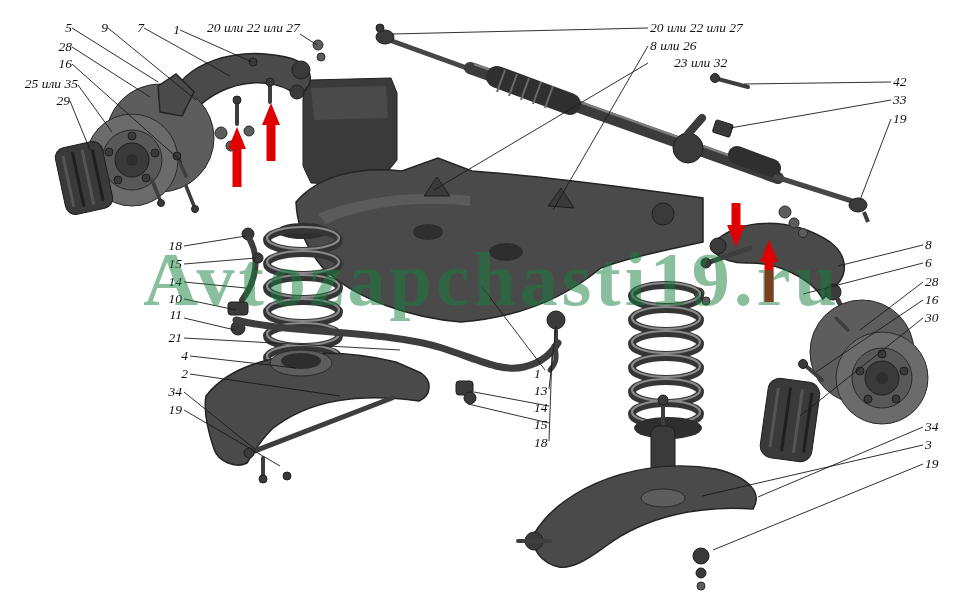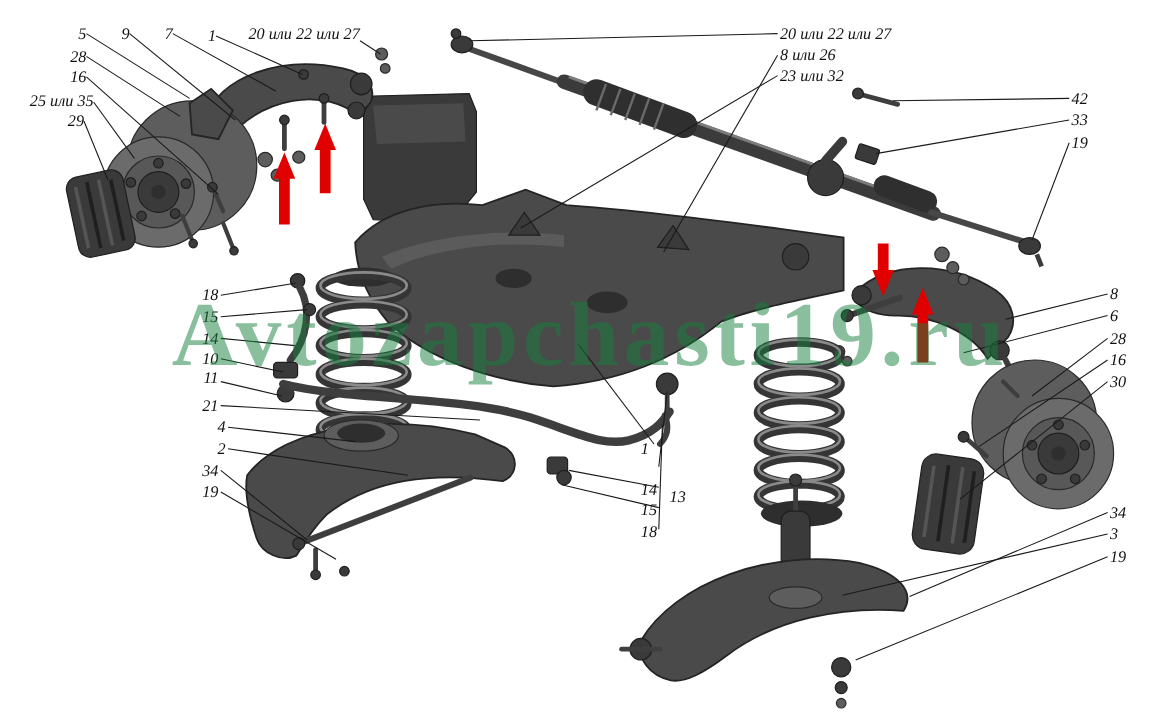--- a/index.html
+++ b/index.html
@@ -304,36 +304,36 @@
       <span class="lbl r" style="left: 108px; top: 28px;">9</span>
       <span class="lbl r" style="left: 144px; top: 28px;">7</span>
       <span class="lbl r" style="left: 180px; top: 30px;">1</span>
       <span class="lbl" style="left: 207px; top: 28px;">20 или 22 или 27</span>
       <span class="lbl r" style="left: 72px; top: 47px;">28</span>
       <span class="lbl r" style="left: 72px; top: 64px;">16</span>
       <span class="lbl r" style="left: 78px; top: 84px;">25 или 35</span>
       <span class="lbl r" style="left: 70px; top: 101px;">29</span>
       <span class="lbl" style="left: 650px; top: 28px;">20 или 22 или 27</span>
       <span class="lbl" style="left: 650px; top: 46px;">8 или 26</span>
-      <span class="lbl" style="left: 650px; top: 63px;">23 или 32</span>
+      <span class="lbl" style="left: 674px; top: 63px;">23 или 32</span>
       <span class="lbl" style="left: 893px; top: 82px;">42</span>
       <span class="lbl" style="left: 893px; top: 100px;">33</span>
       <span class="lbl" style="left: 893px; top: 119px;">19</span>
       <span class="lbl r" style="left: 182px; top: 246px;">18</span>
       <span class="lbl r" style="left: 182px; top: 264px;">15</span>
       <span class="lbl r" style="left: 182px; top: 282px;">14</span>
       <span class="lbl r" style="left: 182px; top: 299px;">10</span>
       <span class="lbl r" style="left: 182px; top: 315px;">11</span>
       <span class="lbl r" style="left: 182px; top: 338px;">21</span>
       <span class="lbl r" style="left: 188px; top: 356px;">4</span>
       <span class="lbl r" style="left: 188px; top: 374px;">2</span>
       <span class="lbl r" style="left: 182px; top: 392px;">34</span>
       <span class="lbl r" style="left: 182px; top: 410px;">19</span>
       <span class="lbl" style="left: 534px; top: 374px;">1</span>
-      <span class="lbl" style="left: 534px; top: 414px; margin-left: 24px;">13</span>
+      <span class="lbl" style="left: 534px; top: 391px;">13</span>
       <span class="lbl" style="left: 534px; top: 408px;">14</span>
       <span class="lbl" style="left: 534px; top: 425px;">15</span>
       <span class="lbl" style="left: 534px; top: 443px;">18</span>
       <span class="lbl" style="left: 925px; top: 245px;">8</span>
       <span class="lbl" style="left: 925px; top: 263px;">6</span>
       <span class="lbl" style="left: 925px; top: 282px;">28</span>
       <span class="lbl" style="left: 925px; top: 300px;">16</span>
       <span class="lbl" style="left: 925px; top: 318px;">30</span>
       <span class="lbl" style="left: 925px; top: 427px;">34</span>
       <span class="lbl" style="left: 925px; top: 445px;">3</span>

